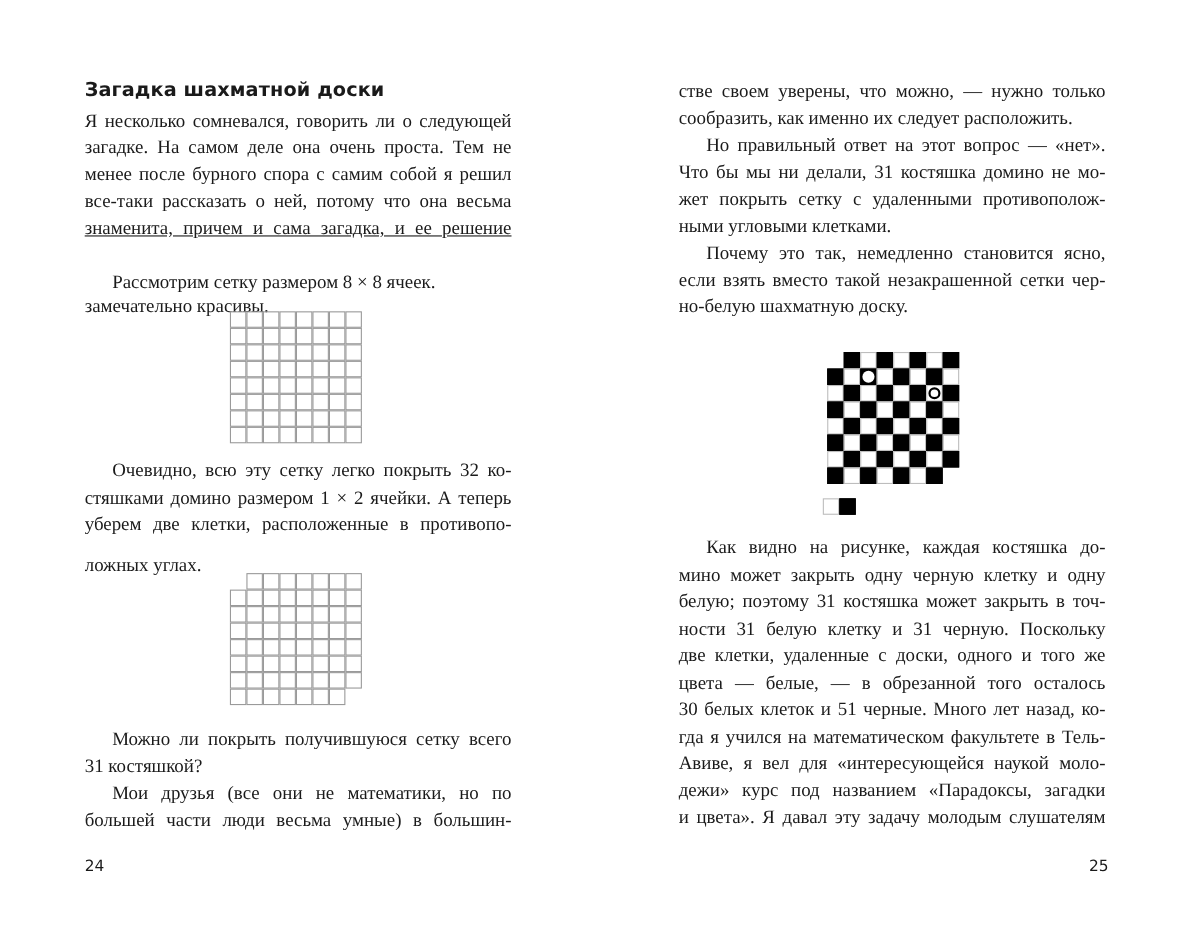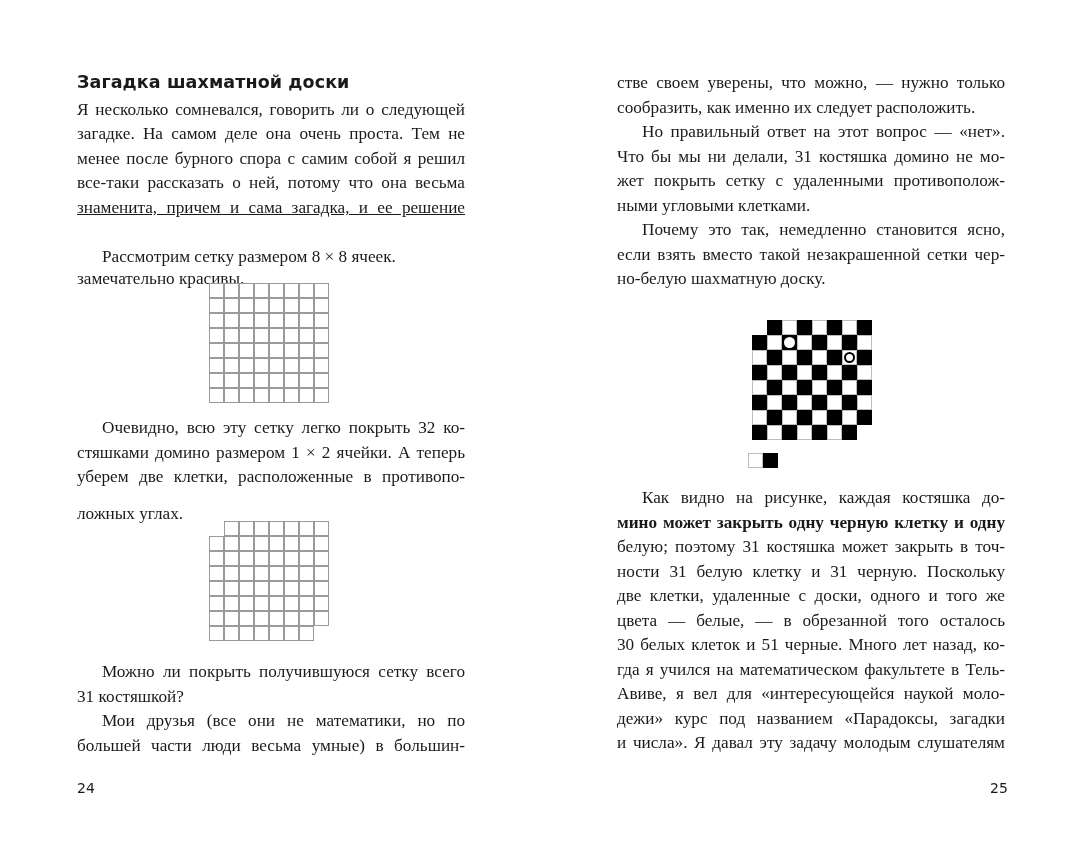--- a/index.html
+++ b/index.html
@@ -180,30 +180,30 @@
       <div class="line just" style="left: 617px; top: 71px;">стве своем уверены, что можно, — нужно только</div>
       <div class="line" style="left: 617px; top: 96px;">сообразить, как именно их следует расположить.</div>
       <div class="line just indent" style="left: 617px; top: 120px;">Но правильный ответ на этот вопрос — «нет».</div>
       <div class="line just" style="left: 617px; top: 145px;">Что бы мы ни делали, 31 костяшка домино не мо-</div>
       <div class="line just" style="left: 617px; top: 169px;">жет покрыть сетку с удаленными противополож-</div>
       <div class="line" style="left: 617px; top: 194px;">ными угловыми клетками.</div>
       <div class="line just indent" style="left: 617px; top: 218px;">Почему это так, немедленно становится ясно,</div>
       <div class="line just" style="left: 617px; top: 243px;">если взять вместо такой незакрашенной сетки чер-</div>
       <div class="line" style="left: 617px; top: 267px;">но-белую шахматную доску.</div>
       <div class="line just indent" style="left: 617px; top: 486px;">Как видно на рисунке, каждая костяшка до-</div>
-      <div class="line just" style="left: 617px; top: 511px; font-weight: bold;">мино может закрыть одну черную клетку и одну</div>
+      <div class="line just" style="left: 617px; top: 511px;">мино может закрыть одну черную клетку и одну</div>
       <div class="line just" style="left: 617px; top: 535px;">белую; поэтому 31 костяшка может закрыть в точ-</div>
       <div class="line just" style="left: 617px; top: 560px;">ности 31 белую клетку и 31 черную. Поскольку</div>
       <div class="line just" style="left: 617px; top: 584px;">две клетки, удаленные с доски, одного и того же</div>
       <div class="line just" style="left: 617px; top: 609px;">цвета — белые, — в обрезанной того осталось</div>
       <div class="line just" style="left: 617px; top: 633px;">30 белых клеток и 51 черные. Много лет назад, ко-</div>
       <div class="line just" style="left: 617px; top: 658px;">гда я учился на математическом факультете в Тель-</div>
       <div class="line just" style="left: 617px; top: 682px;">Авиве, я вел для «интересующейся наукой моло-</div>
       <div class="line just" style="left: 617px; top: 707px;">дежи» курс под названием «Парадоксы, загадки</div>
-      <div class="line just" style="left: 617px; top: 731px;">и числа». Я давал эту задачу молодым слушателям</div>
+      <div class="line just" style="left: 617px; top: 731px;">и цвета». Я давал эту задачу молодым слушателям</div>
     </div>
   <div id="board" class="board grid" style="left:752px; top:320px;">
       <div class="cell black" style="left: 15px; top: 0px;"></div>
       <div class="cell" style="left: 30px; top: 0px;"></div>
       <div class="cell black" style="left: 45px; top: 0px;"></div>
       <div class="cell" style="left: 60px; top: 0px;"></div>
       <div class="cell black" style="left: 75px; top: 0px;"></div>
       <div class="cell" style="left: 90px; top: 0px;"></div>
       <div class="cell black" style="left: 105px; top: 0px;"></div>
       <div class="cell black" style="left: 0px; top: 15px;"></div>

